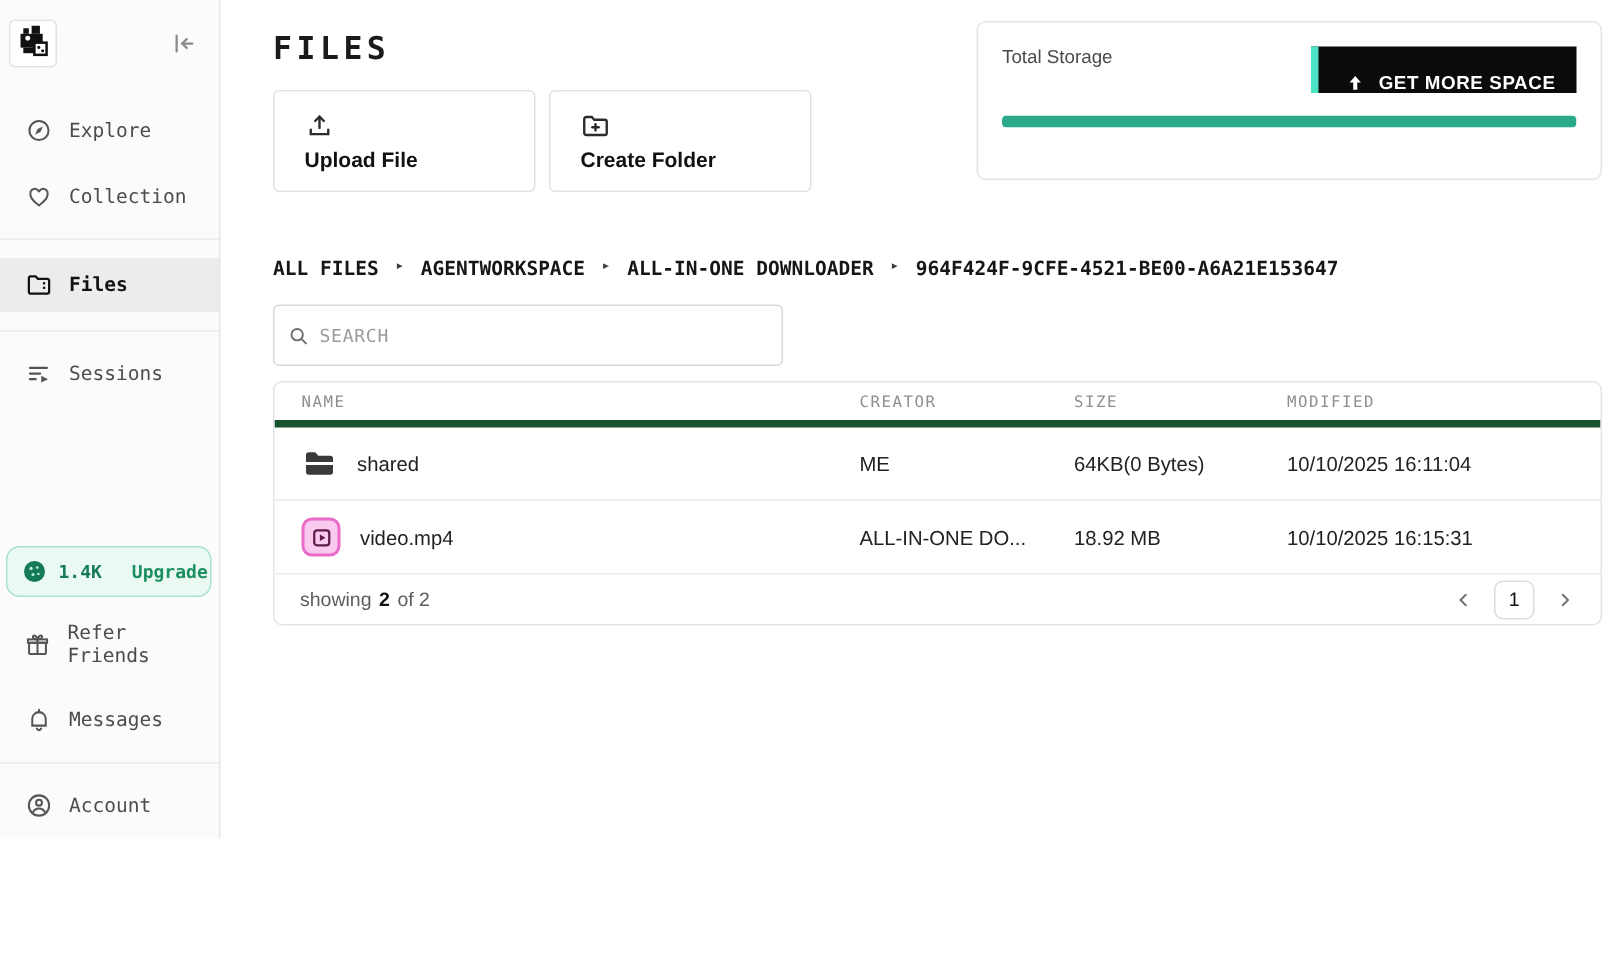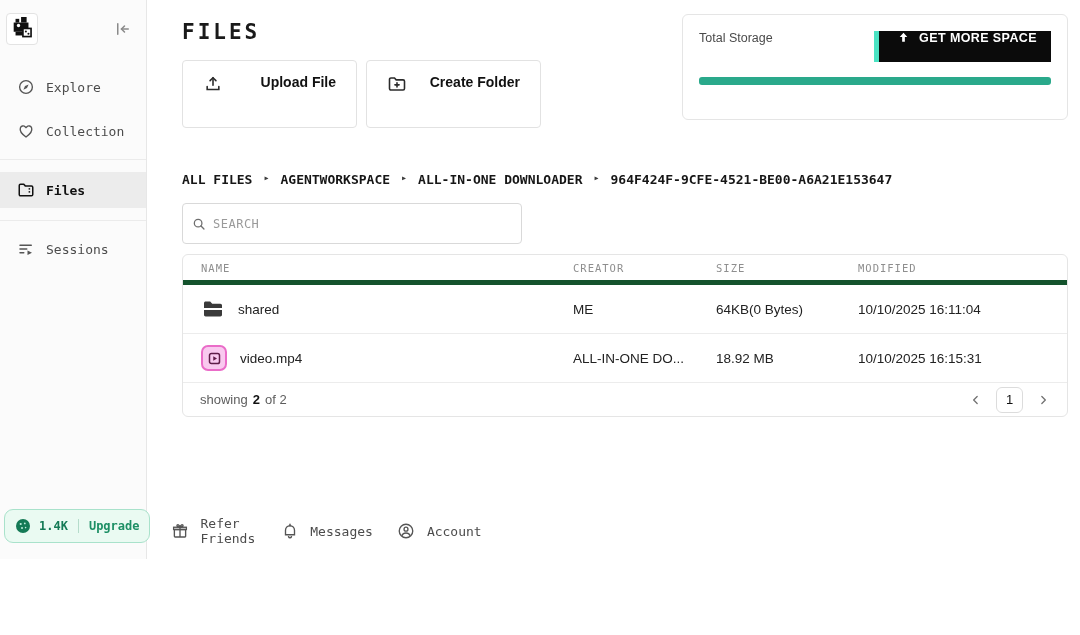--- a/index.html
+++ b/index.html
@@ -15,47 +15,47 @@
     display:flex; align-items:center; justify-content:center; cursor:pointer; }
   .collapse-btn { color:#8a8a8a; cursor:pointer; display:flex; }
   .nav { margin-top:26px; display:flex; flex-direction:column; }
   .nav-item { display:flex; align-items:center; gap:11px; padding:7px 8px 7px 16px;
     font-family:"DejaVu Sans Mono", monospace; font-size:13px; color:#4c4c4c; cursor:pointer; }
   .nav-item .ic { display:flex; width:19px; justify-content:center; color:#555; }
   .nav-item.selected { background:#ececec; color:#111; font-weight:bold; padding-top:9px; padding-bottom:9px; }
   .nav-item.selected .ic { color:#111; }
   .nav-gap { height:12px; }
   .sdivider { height:1px; background:#ebebeb; margin:12px 0; }
-  .side-bottom { margin-top:auto; display:flex; flex-direction:row; }
+  .side-bottom { margin-top:auto; display:flex; flex-direction:column; }
   .credits-pill { margin:0 5px 10px 4px; display:flex; align-items:center; gap:8px;
     background:#eafaf2; border:1px solid #a9e2cb; border-radius:9px; padding:8px 10px;
     font-family:"DejaVu Sans Mono", monospace; font-size:12px; color:#157a56; font-weight:bold; cursor:pointer; }
   .credits-pill .vsep { width:1px; height:14px; background:#b5dccb; margin:0 2px; }
   .credits-pill .upg { color:#1d8f65; }
 
   
   .main { flex:1; padding:14px 12px 0 35px; }
   .top-row { display:flex; align-items:flex-start; }
   .page-title { font-family:"DejaVu Sans Mono", monospace; font-size:21px; font-weight:bold;
     letter-spacing:3px; margin-top:6px; }
   .actions { display:flex; gap:9px; margin-top:16px; }
   .action-card { width:175px; height:68px; background:#fff; border:1px solid #e2e2e2; border-radius:4px;
-    padding:13px 20px; display:flex; flex-direction:row; justify-content:space-between;
+    padding:13px 20px; display:flex; flex-direction:column; justify-content:space-between;
     align-items:flex-start; cursor:pointer; font-family:"Liberation Sans", sans-serif; }
   .action-card .lbl { font-size:14px; font-weight:bold; color:#111; }
   .action-card .ic { color:#2b2b2b; display:flex; }
 
-  .storage-card { margin-left:auto; width:386px; height:106px; border:1px solid #e5e5e5;
+  .storage-card { margin-left:auto; width:417px; height:106px; border:1px solid #e5e5e5;
     border-radius:6px; padding:16px 16px 0 16px; background:#fff; }
   .storage-row { display:flex; align-items:flex-start; }
   .storage-label { font-size:12.5px; color:#4a4a4a; }
   .storage-amount { margin-top:5px; display:flex; align-items:baseline; gap:7px; }
   .storage-amount .big { font-size:26px; font-weight:800; letter-spacing:-0.5px; color:#141414; }
   .storage-amount .quota { font-size:14px; color:#8a8a8a; }
-  .get-space { margin-left:auto; display:flex; align-items:flex-start; gap:9px; background:#0b0b0b;
+  .get-space { margin-left:auto; display:flex; align-items:flex-end; gap:9px; background:#0b0b0b;
     color:#fff; border:none; height:31px; padding:0 14px 0 0; cursor:pointer;
     font-family:"Liberation Sans", sans-serif; font-size:12.5px; font-weight:bold; letter-spacing:0.4px; }
   .get-space .accent { width:5px; height:31px; background:#4be3c3; margin-right:9px; }
   .progress { margin-top:15px; height:8px; border-radius:3px; background:#2aa98b; overflow:hidden; }
   .progress .fill { height:100%; width:100%; background:#2aa98b; }
 
   .breadcrumb { margin-top:44px; display:flex; align-items:flex-start; gap:11px;
     font-family:"DejaVu Sans Mono", monospace; font-size:13px; font-weight:bold; color:#161616; }
   .breadcrumb .sep { color:#3c3c3c; font-size:10px; }
   .breadcrumb .crumb { cursor:pointer; }

